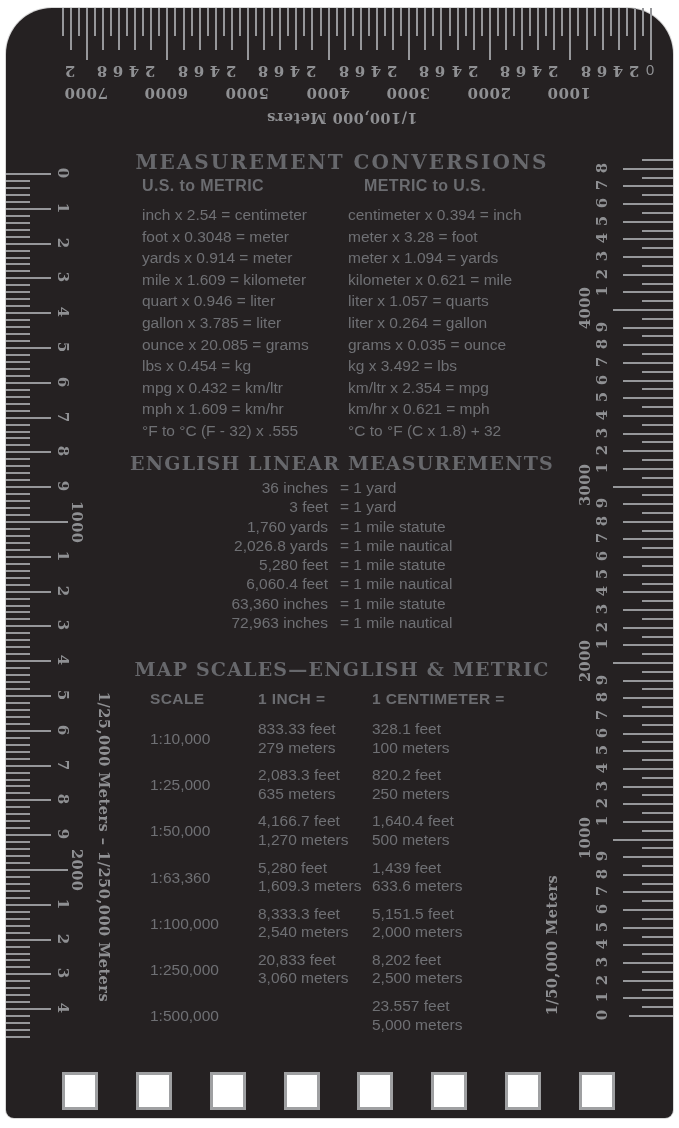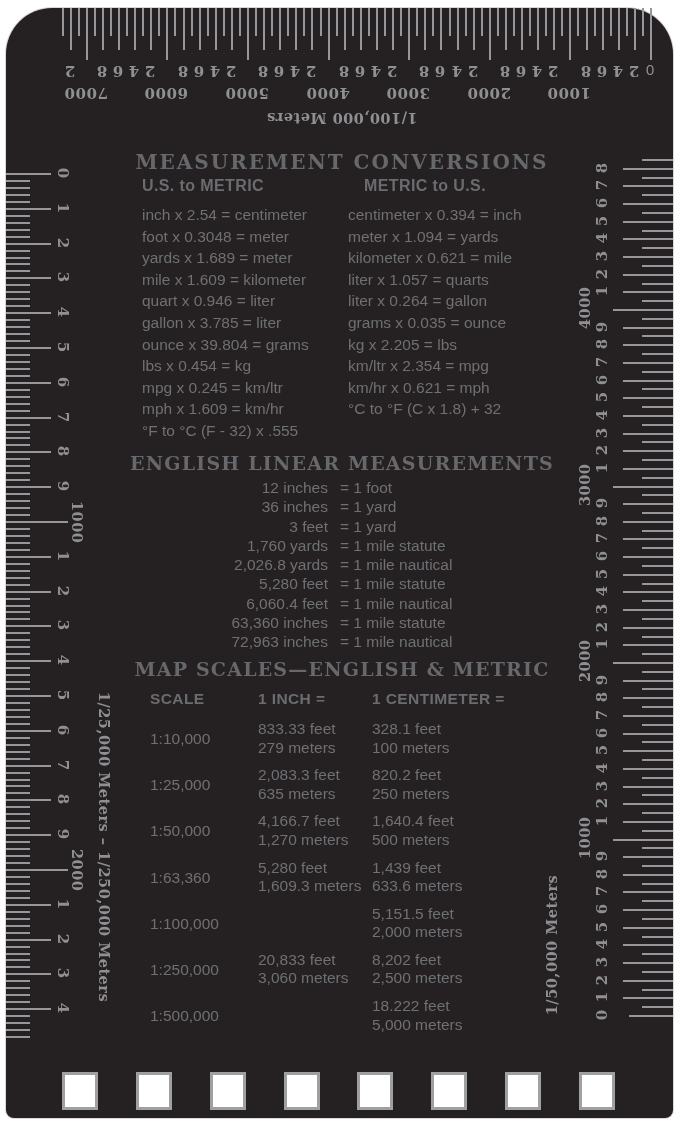--- a/index.html
+++ b/index.html
@@ -508,49 +508,46 @@
     </div>
 
   <h1 class="serif title1">MEASUREMENT CONVERSIONS</h1>
 
   <div class="conv-head us">U.S. to METRIC</div>
   <div class="conv-head met">METRIC to U.S.</div>
 
   <div class="conv-rows us-rows" id="conv-us">
       <div>inch x 2.54 = centimeter</div>
       <div>foot x 0.3048 = meter</div>
-      <div>yards x 1.689 = meter</div>
+      <div>yards x 0.914 = meter</div>
       <div>mile x 1.609 = kilometer</div>
       <div>quart x 0.946 = liter</div>
       <div>gallon x 3.785 = liter</div>
-      <div>ounce x 39.804 = grams</div>
+      <div>ounce x 20.085 = grams</div>
       <div>lbs x 0.454 = kg</div>
-      <div>mpg x 0.245 = km/ltr</div>
+      <div>mpg x 0.432 = km/ltr</div>
       <div>mph x 1.609 = km/hr</div>
       <div>°F to °C  (F - 32) x .555</div>
     </div>
   <div class="conv-rows met-rows" id="conv-met">
       <div>centimeter x 0.394 = inch</div>
+      <div>meter x 3.28 = foot</div>
       <div>meter x 1.094 = yards</div>
       <div>kilometer x 0.621 = mile</div>
       <div>liter x 1.057 = quarts</div>
       <div>liter x 0.264 = gallon</div>
       <div>grams x 0.035 = ounce</div>
-      <div>kg x 2.205 = lbs</div>
+      <div>kg x 3.492 = lbs</div>
       <div>km/ltr x 2.354 = mpg</div>
       <div>km/hr x 0.621 = mph</div>
       <div>°C to °F  (C x 1.8) + 32</div>
     </div>
 
   <h2 class="serif sec-head eng-head">ENGLISH LINEAR MEASUREMENTS</h2>
   <div id="eng-rows">
-      <div class="eng-row">
-        <span class="eng-qty">12 inches</span>
-        <span class="eng-eq">= 1 foot</span>
-      </div>
       <div class="eng-row">
         <span class="eng-qty">36 inches</span>
         <span class="eng-eq">= 1 yard</span>
       </div>
       <div class="eng-row">
         <span class="eng-qty">3 feet</span>
         <span class="eng-eq">= 1 yard</span>
       </div>
       <div class="eng-row">
         <span class="eng-qty">1,760 yards</span>
@@ -624,40 +621,44 @@
           <div>5,280 feet</div>
           <div>1,609.3 meters</div>
         </div>
         <div class="map-cell cm">
           <div>1,439 feet</div>
           <div>633.6 meters</div>
         </div>
       </div>
       <div class="map-row">
         <div class="map-cell scale">1:100,000</div>
+        <div class="map-cell inch">
+          <div>8,333.3 feet</div>
+          <div>2,540 meters</div>
+        </div>
         <div class="map-cell cm">
           <div>5,151.5 feet</div>
           <div>2,000 meters</div>
         </div>
       </div>
       <div class="map-row">
         <div class="map-cell scale">1:250,000</div>
         <div class="map-cell inch">
           <div>20,833 feet</div>
           <div>3,060 meters</div>
         </div>
         <div class="map-cell cm">
           <div>8,202 feet</div>
           <div>2,500 meters</div>
         </div>
       </div>
       <div class="map-row">
         <div class="map-cell scale">1:500,000</div>
         <div class="map-cell cm">
-          <div>18.222 feet</div>
+          <div>23.557 feet</div>
           <div>5,000 meters</div>
         </div>
       </div>
     </div>
 
   <div id="holes">
       <div class="hole"></div>
       <div class="hole"></div>
       <div class="hole"></div>
       <div class="hole"></div>

